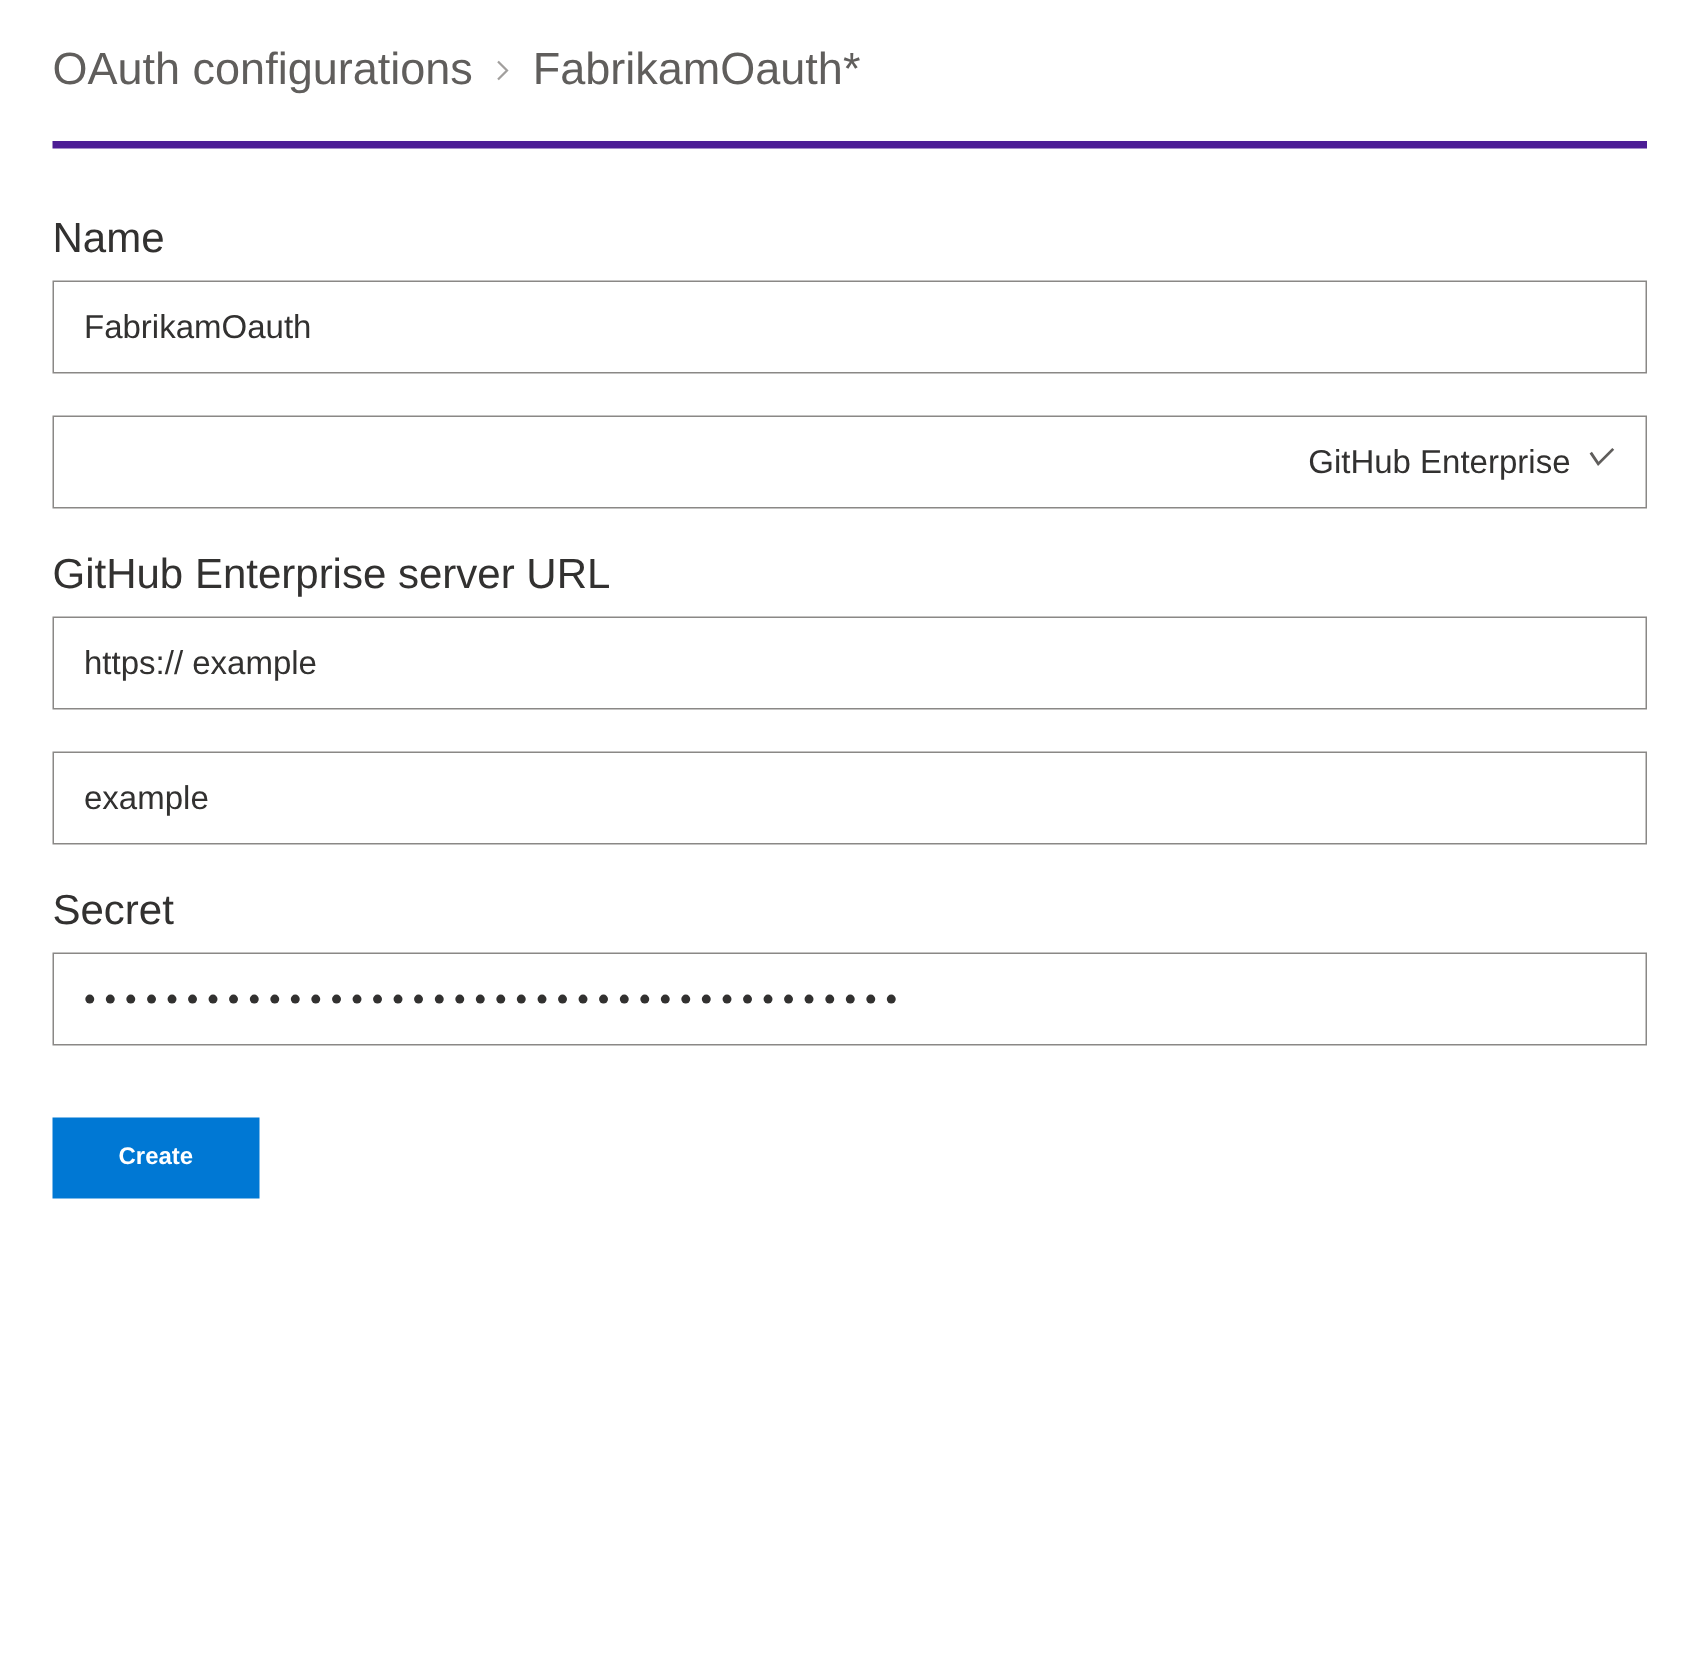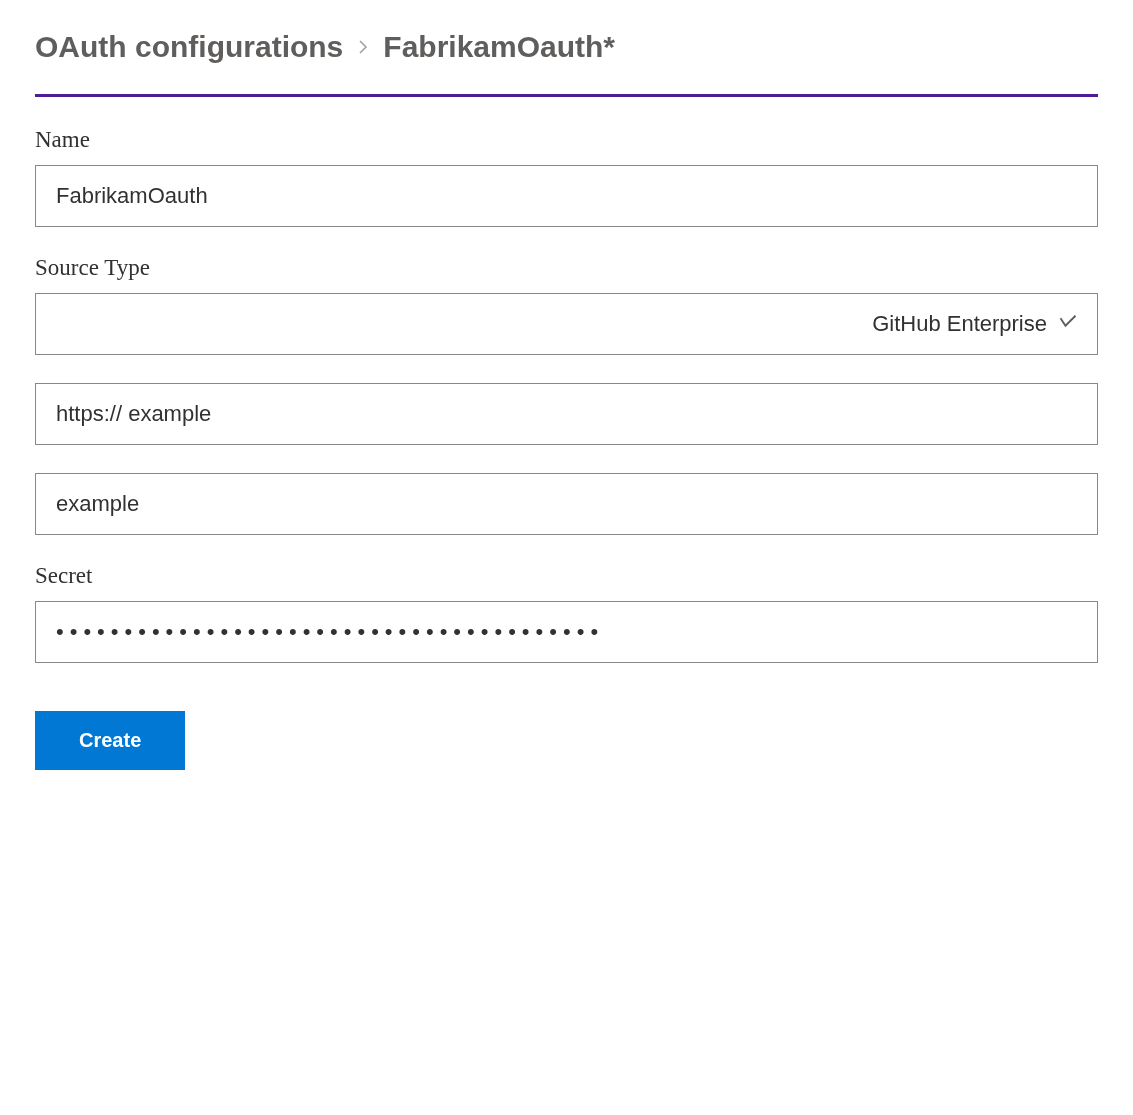--- a/index.html
+++ b/index.html
@@ -12,50 +12,49 @@
       background: #ffffff;
       color: #323130;
       width: 1133px;
       height: 1115px;
       padding: 30px 35px;
     }
     .breadcrumb {
       display: flex;
       align-items: center;
       font-size: 30px;
-      font-weight: 700;
+      font-weight: 400;
       color: #605e5c;
-      margin-bottom: 30px;
+      margin-bottom: 44px;
       padding-bottom: 30px;
-      border-bottom: 3px solid #4c1d95;
+      border-bottom: 5px solid #4c1d95;
     }
     .breadcrumb .link {
       color: #605e5c;
       cursor: pointer;
     }
     .breadcrumb .sep {
       margin: 0 12px;
       color: #a19f9d;
       font-size: 24px;
       display: inline-flex;
       align-items: center;
     }
     .breadcrumb .current {
       color: #605e5c;
     }
     .form-group {
       margin-bottom: 28px;
     }
     .form-label {
       display: block;
-      font-size: 23px;
+      font-size: 28px;
       color: #323130;
       margin-bottom: 12px;
       font-weight: 400;
-      font-family: Liberation Serif, serif;
     }
     .form-input {
       width: 100%;
       height: 62px;
       padding: 16px 20px;
       font-size: 22px;
       font-family: inherit;
       color: #323130;
       border: 1px solid #8a8886;
       background: #ffffff;
@@ -84,21 +83,21 @@
     }
     .password-dots {
       font-size: 22px;
       letter-spacing: 6px;
       color: #323130;
     }
     .btn-primary {
       background: #0078d4;
       color: #ffffff;
       border: none;
-      font-size: 20px;
+      font-size: 16px;
       font-weight: 600;
       font-family: inherit;
       padding: 18px 44px;
       cursor: pointer;
       margin-top: 20px;
     }
   </style>
 </head>
 <body>
 
@@ -113,32 +112,32 @@
   </span>
   <span class="current">FabrikamOauth*</span>
 </div>
 
 <div class="form-group">
   <label class="form-label">Name</label>
   <input type="text" class="form-input" value="FabrikamOauth" style="">
 </div>
 
 <div class="form-group">
-  <label class="form-label">Source Type</label>
   <div class="select-wrapper">
     <input type="text" class="form-input" readonly="" value="GitHub Enterprise" style="">
     <span class="chevron">
       <svg viewBox="0 0 16 16" fill="none">
         <path d="M2 5 L6 11 L14 3" stroke="currentColor" stroke-width="1.5" fill="none"></path>
       </svg>
     </span>
   </div>
 </div>
 
 <div class="form-group">
+  <label class="form-label">GitHub Enterprise server URL</label>
   <input type="text" class="form-input" value="https:// example" style="">
 </div>
 
 <div class="form-group">
   <input type="text" class="form-input" value="example" style="">
 </div>
 
 <div class="form-group">
   <label class="form-label">Secret</label>
   <input type="text" class="form-input password-dots" value="••••••••••••••••••••••••••••••••••••••••" style="">

